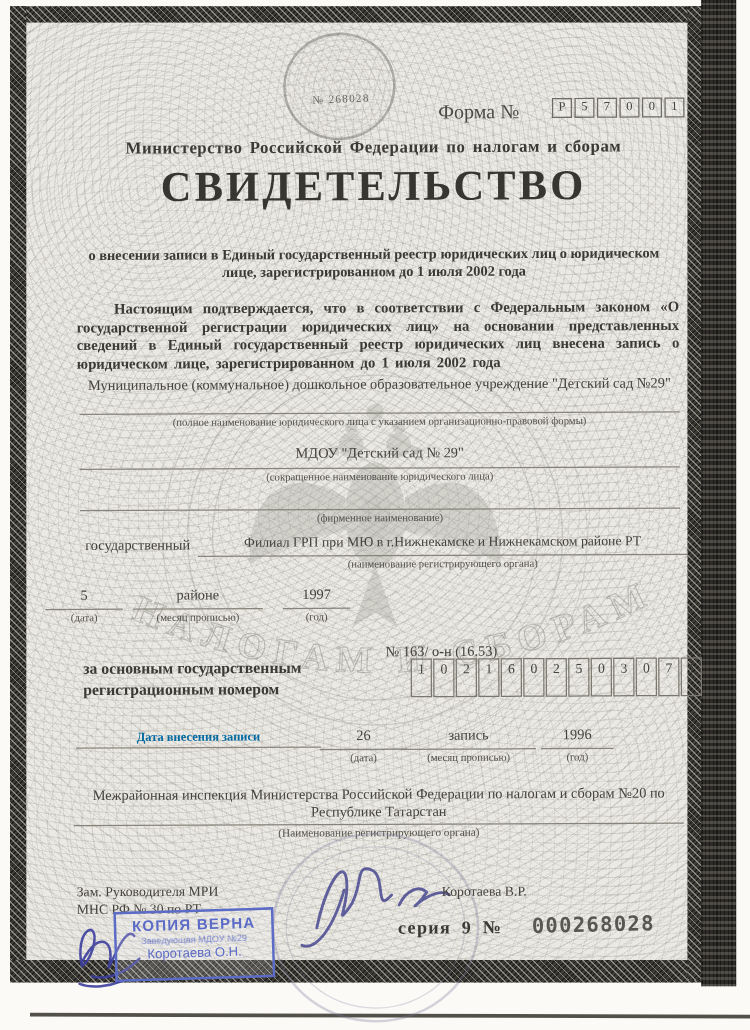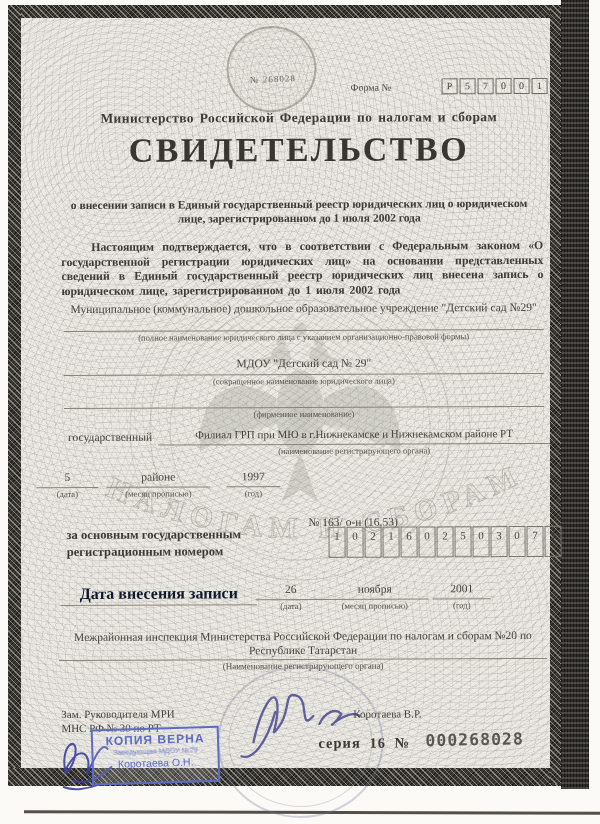--- a/index.html
+++ b/index.html
@@ -39,21 +39,21 @@
   
   .watermark{position:absolute;left:0;top:0;width:600px;height:824px;pointer-events:none;}
 
   
   .top-stamp{position:absolute;left:228px;top:26px;width:86px;height:82px;border-radius:50%;
     border:2px solid rgba(105,105,96,.45);transform:rotate(-8deg);
     background:repeating-radial-gradient(circle, rgba(110,110,100,.12) 0 1px, transparent 1px 4px);
     display:flex;align-items:flex-end;justify-content:center;}
   .top-stamp span{font-size:9px;color:rgba(82,82,75,.85);margin-bottom:26px;transform:rotate(6deg);letter-spacing:1px;}
 
-  .form-label{position:absolute;left:352px;top:82px;font-size:10px;color:#4c4a45;}
+  .form-label{position:absolute;left:352px;top:82px;font-size:16px;color:#4c4a45;}
   .code-boxes{position:absolute;left:443px;top:79px;display:flex;gap:2px;}
   .code-boxes span{width:14px;height:14px;border:1px solid #6e6c64;font-size:10px;text-align:center;line-height:14px;color:#46443f;background:rgba(255,255,255,.1);}
 
   .ministry{position:absolute;left:40px;top:110px;width:520px;text-align:center;font-weight:bold;font-size:13.5px;letter-spacing:.4px;word-spacing:2px;color:#3c3a35;}
   .title{position:absolute;left:30px;top:131px;width:540px;text-align:center;font-weight:bold;font-size:34px;letter-spacing:2.5px;color:#383631;}
   .subtitle{position:absolute;left:60px;top:197px;width:480px;text-align:center;font-weight:bold;font-size:11.5px;line-height:14px;color:#3c3a35;}
   .paragraph{position:absolute;left:62px;top:239px;width:482px;text-align:justify;text-indent:30px;font-weight:bold;font-size:11.8px;line-height:14.6px;word-spacing:2px;color:#3c3a35;}
 
   .field{position:absolute;text-align:center;}
   .field .val{border-bottom:1px solid #86847a;font-size:11.5px;color:#45433d;padding-bottom:1px;}
@@ -73,21 +73,21 @@
   .f-d1{left:36px;top:470px;width:62px;}
   .f-d2{left:106px;top:470px;width:104px;}
   .f-d3{left:226px;top:470px;width:54px;}
   .f-d1 .val,.f-d2 .val,.f-d3 .val{min-height:15px;}
   .reg-number{position:absolute;left:308px;top:472px;font-size:11.5px;color:#45433d;margin-top:44px;}
 
   .ogrn-label{position:absolute;left:66px;top:526px;width:262px;font-weight:bold;font-size:12.6px;line-height:17px;color:#3c3a35;}
   .ogrn-boxes{position:absolute;left:328px;top:527px;display:flex;gap:1px;}
   .ogrn-boxes span{width:15px;height:29px;border:1px solid #7a786e;font-size:11px;text-align:center;line-height:16px;color:#46443f;}
 
-  .entry-label{position:absolute;left:60px;top:584px;width:196px;text-align:center;font-weight:bold;font-size:16px;border-bottom:1px solid #8a887c;padding-bottom:2px;color:#0f172a;}
+  .entry-label{position:absolute;left:60px;top:584px;width:196px;text-align:center;font-weight:bold;font-size:10px;border-bottom:1px solid #8a887c;padding-bottom:2px;color:#0369a1;}
   .f-e1{left:255px;top:583px;width:70px;}
   .f-e2{left:320px;top:583px;width:108px;}
   .f-e3{left:432px;top:583px;width:58px;}
   .f-e1 .val,.f-e2 .val,.f-e3 .val{min-height:15px;}
 
   .f-auth{left:58px;top:630px;width:488px;}
   .f-auth .val{min-height:28px;line-height:13.5px;}
   .f-auth .cap{font-size:9px;}
 
   .sign-position{position:absolute;left:60px;top:706px;width:170px;font-size:11px;line-height:14px;white-space:pre-line;color:#45433d;}
@@ -220,25 +220,25 @@
       <span>7</span>
       <span>1</span>
     </div>
 
     <div class="entry-label">Дата внесения записи</div>
     <div class="field f-e1">
       <div class="val">26</div>
       <div class="cap">(дата)</div>
     </div>
     <div class="field f-e2">
-      <div class="val">ноября</div>
+      <div class="val">запись</div>
       <div class="cap">(месяц прописью)</div>
     </div>
     <div class="field f-e3">
-      <div class="val">2001</div>
+      <div class="val">1996</div>
       <div class="cap">(год)</div>
     </div>
 
     <div class="field f-auth">
       <div class="val">Межрайонная инспекция Министерства Российской Федерации по налогам и сборам №20 по Республике Татарстан</div>
       <div class="cap">(Наименование регистрирующего органа)</div>
     </div>
 
     <div class="round-stamp"></div>
 
@@ -261,17 +261,17 @@
         <path d="M10,76 C20,80 34,78 44,74"></path>
       </g>
     </svg>
 
     <div class="copy-stamp">
       <div class="l1">КОПИЯ ВЕРНА</div>
       <div class="l2">Заведующая МДОУ №29</div>
       <div class="l3">Коротаева О.Н.</div>
     </div>
 
-    <div class="series-label">серия 16  №</div>
+    <div class="series-label">серия 9  №</div>
     <div class="series-number">000268028</div>
 
   </div>
 </div>
 
 </body></html>

